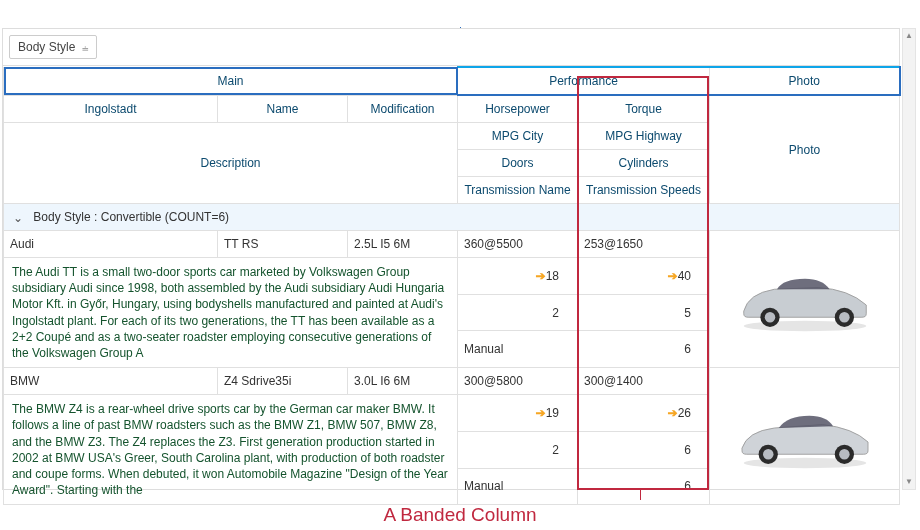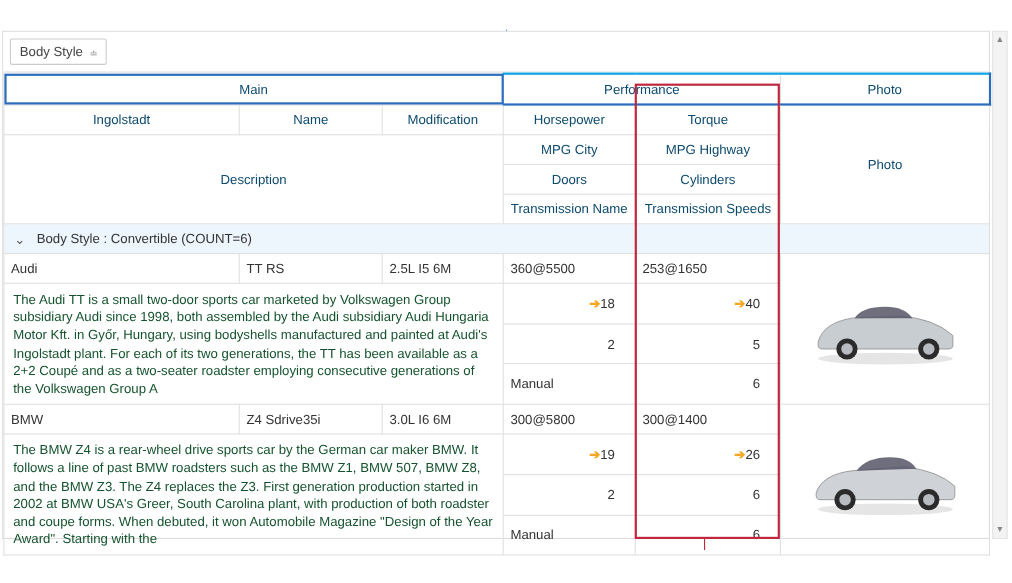--- a/index.html
+++ b/index.html
@@ -162,13 +162,14 @@
       </table>
   </div>
 
   <div class="scrollbar">
     <div class="scroll-up">▲</div>
     <div class="scroll-down" style="position:absolute;bottom:0;width:100%">▼</div>
   </div>
 
   <div class="highlight-col"></div>
   <div class="label-bottom-line"></div>
+  <div class="label-bottom">A Banded Column</div>
 </div>
 
 </body></html>

